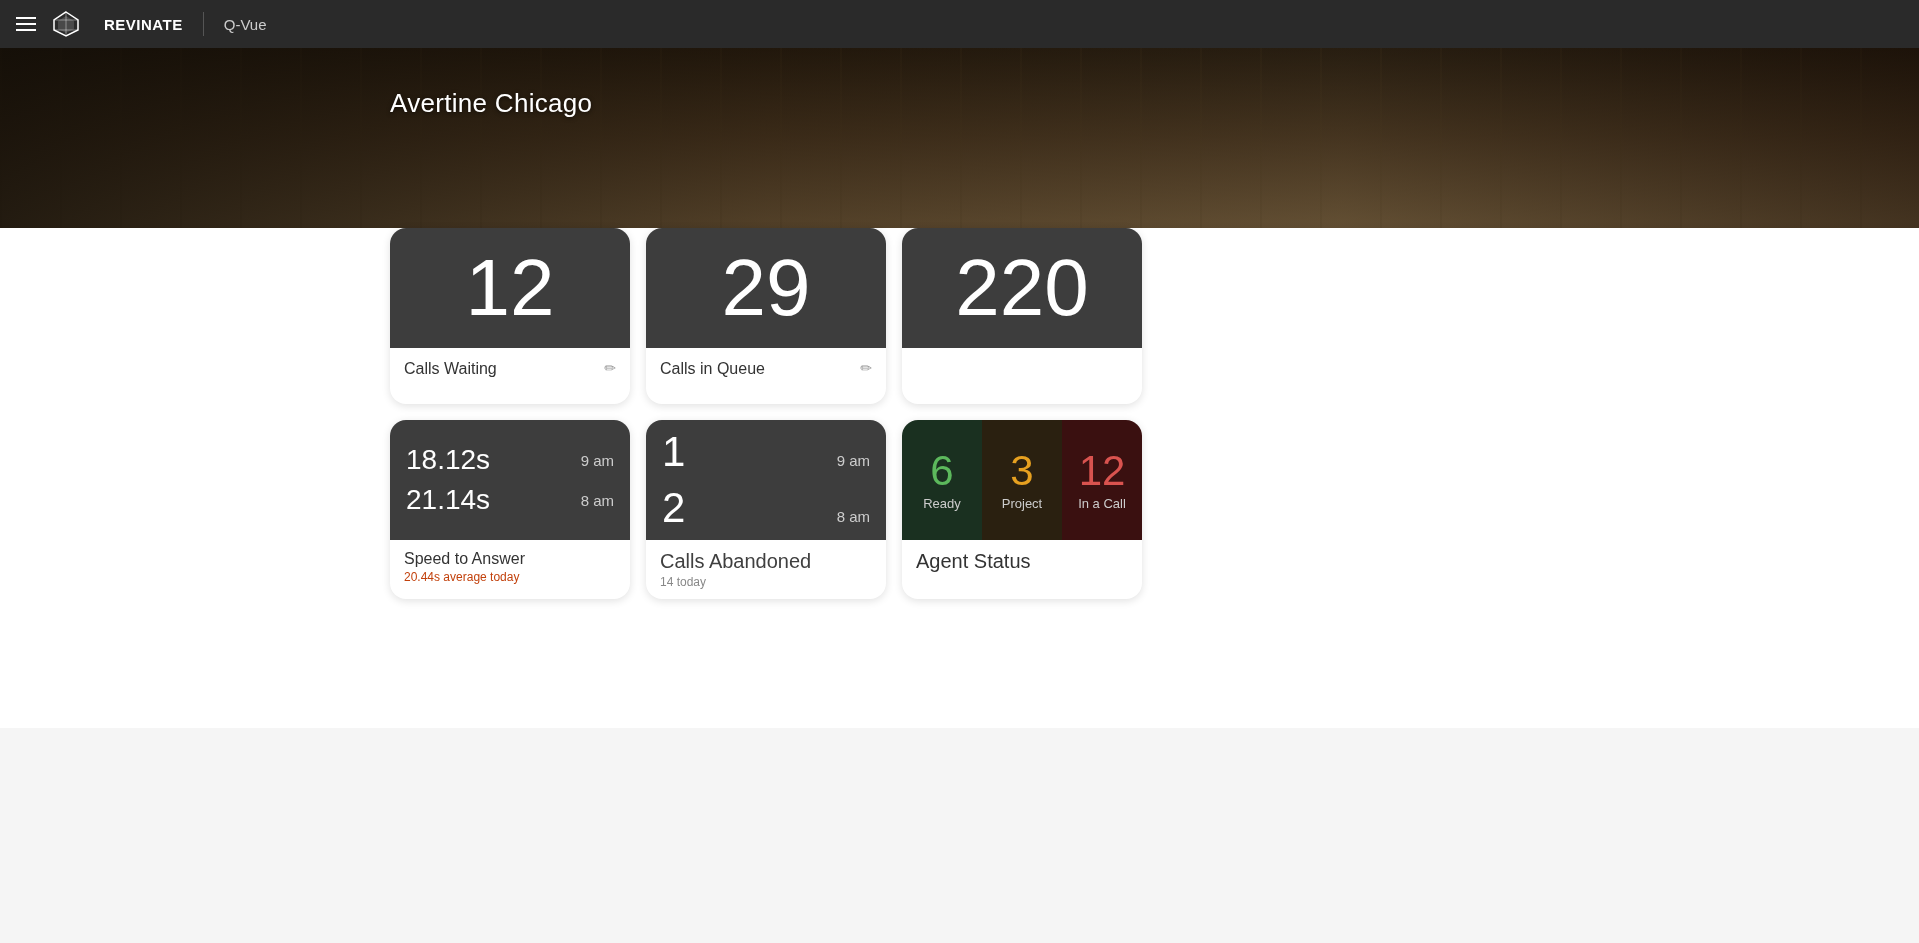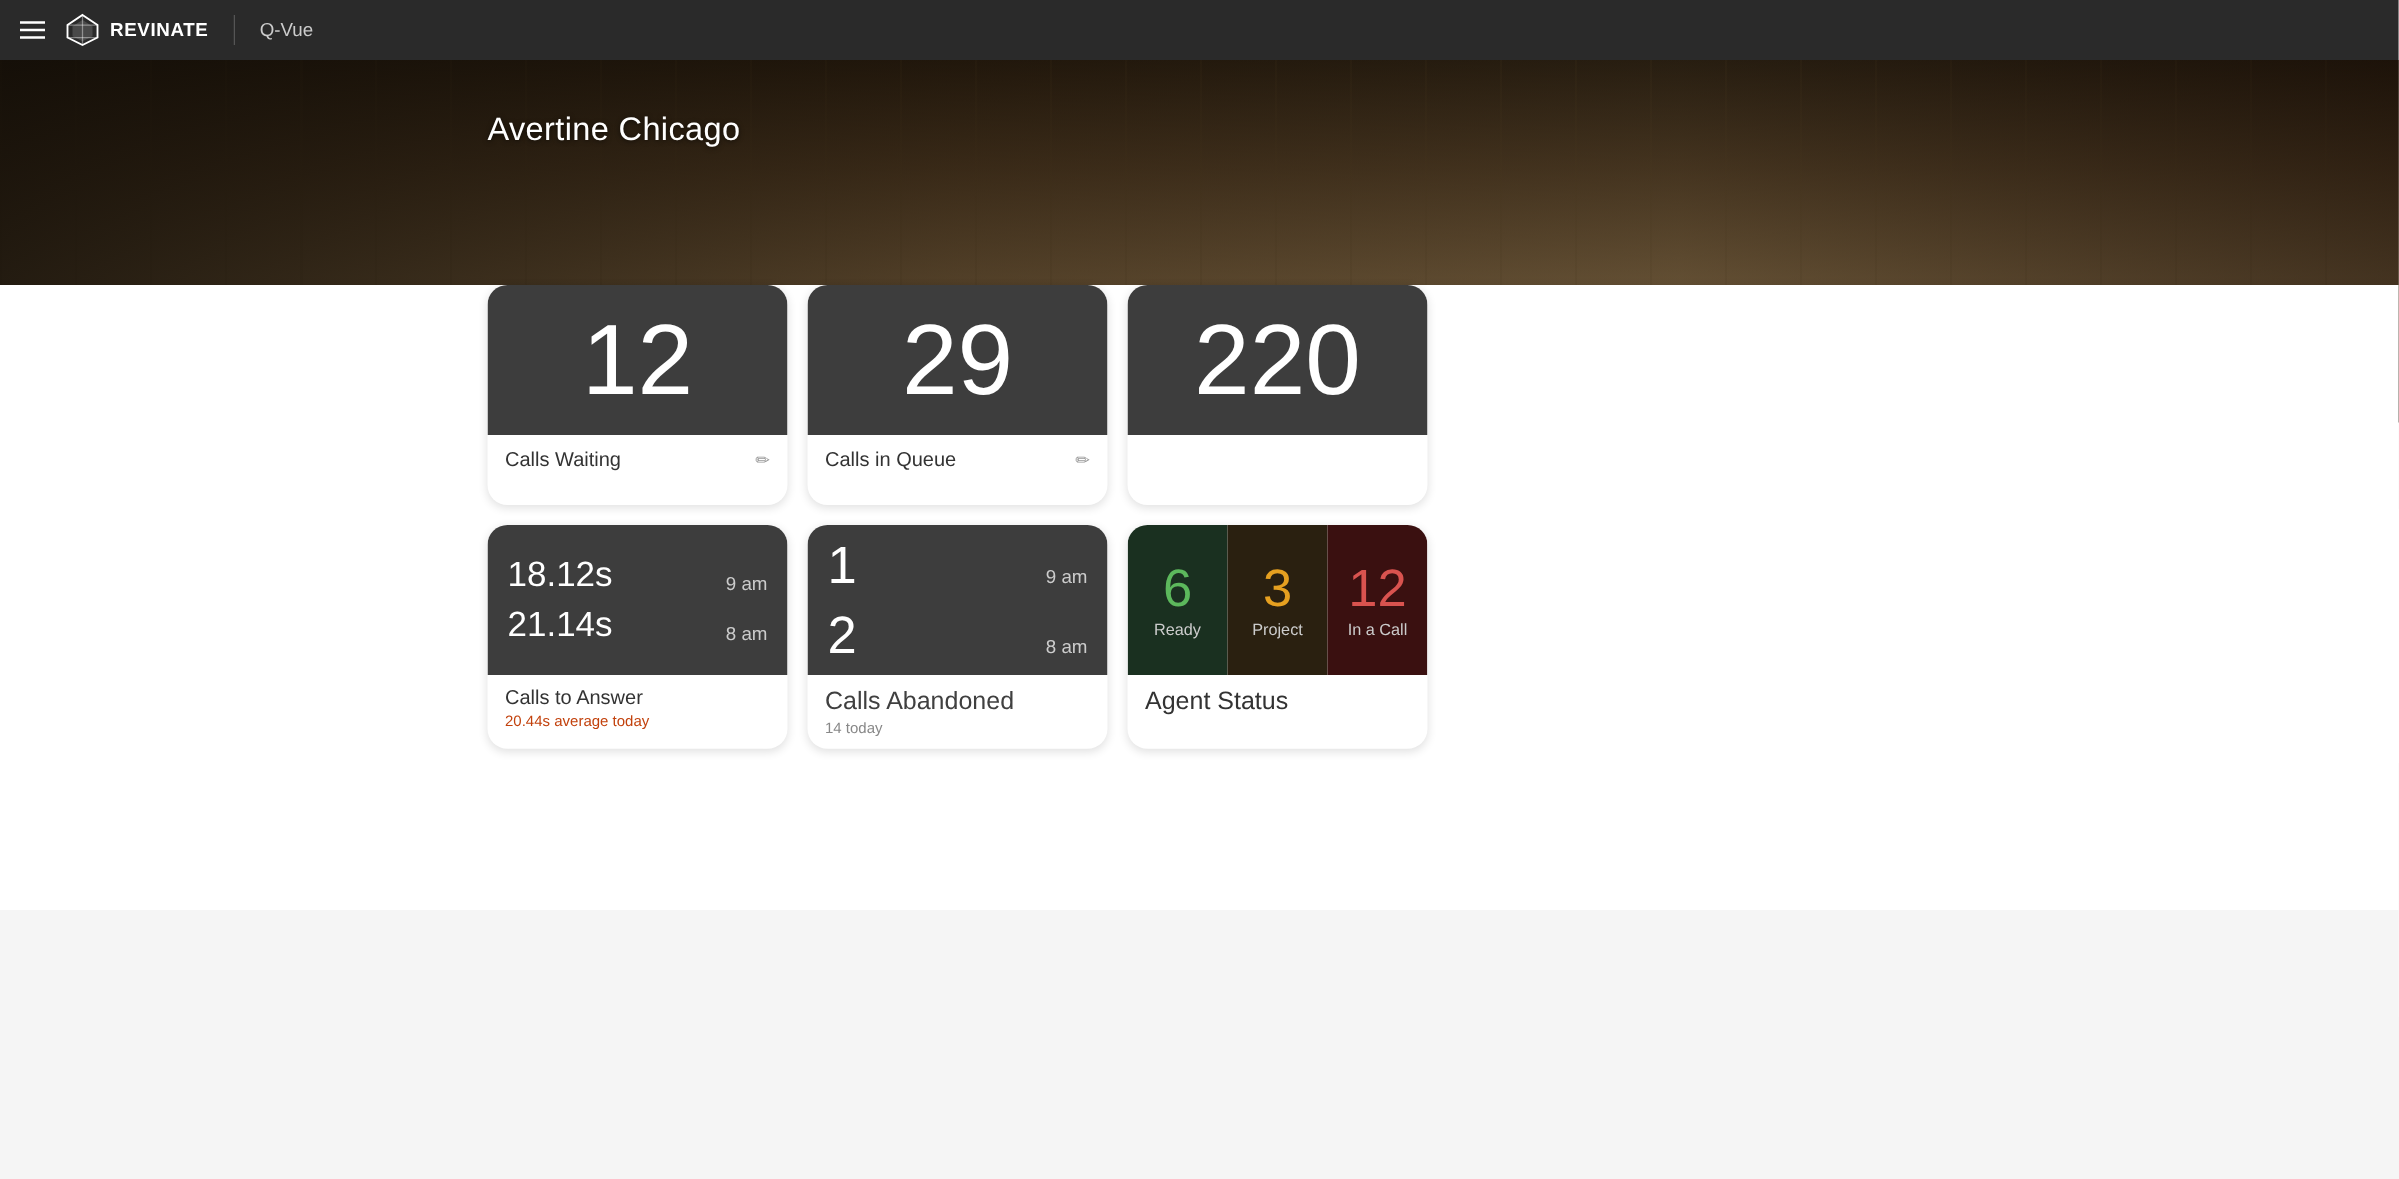--- a/index.html
+++ b/index.html
@@ -16,21 +16,21 @@
       position: relative;
       z-index: 10;
     }
     .navbar-hamburger {
       display: flex; flex-direction: column; gap: 4px; cursor: pointer;
     }
     .navbar-hamburger span {
       display: block; width: 20px; height: 2px; background: #fff;
     }
     .navbar-logo {
-      display: flex; align-items: center; gap: 8px;
+      display: flex; align-items: center; gap: 24px;
     }
     .navbar-logo-icon {
       width: 28px; height: 28px;
     }
     .navbar-brand {
       color: #fff; font-size: 15px; font-weight: 600; letter-spacing: 0.5px;
     }
     .navbar-divider {
       width: 1px; height: 24px; background: #555; margin: 0 4px;
     }
@@ -138,21 +138,21 @@
       border-radius: 6px 6px 0 0;
       padding: 14px 16px;
       height: 120px;
       display: flex;
       flex-direction: column;
       justify-content: center;
       gap: 8px;
     }
     .speed-row {
       display: flex;
-      align-items: flex-end;
+      align-items: center;
       justify-content: space-between;
     }
     .speed-value {
       color: #fff;
       font-size: 28px;
       font-weight: 300;
     }
     .speed-time-label {
       color: #ccc;
       font-size: 15px;
@@ -305,21 +305,21 @@
         <div class="speed-row">
           <span class="speed-value">18.12s</span>
           <span class="speed-time-label">9 am</span>
         </div>
         <div class="speed-row">
           <span class="speed-value">21.14s</span>
           <span class="speed-time-label">8 am</span>
         </div>
       </div>
       <div class="card-speed-label-section">
-        <div class="card-speed-title">Calls to Answer</div>
+        <div class="card-speed-title">Speed to Answer</div>
         <div class="card-speed-subtitle">20.44s average today</div>
       </div>
     </div>
 
     <div class="card">
       <div class="card-abandoned-section">
         <div class="abandoned-row">
           <span class="abandoned-value">1</span>
           <span class="abandoned-time-label">9 am</span>
         </div>

